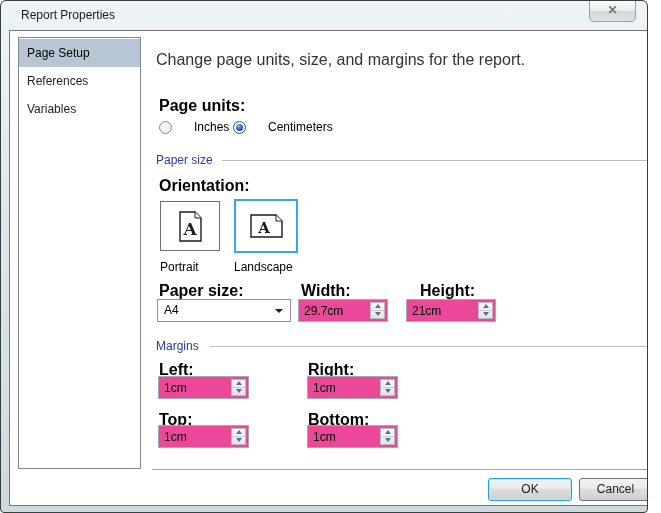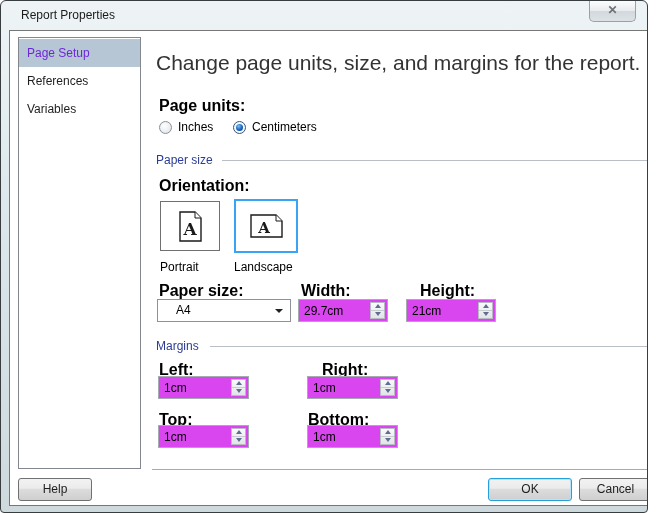--- a/index.html
+++ b/index.html
@@ -22,53 +22,53 @@
   .client {
     position:absolute; left:8px; top:29px; width:644px; height:476px;
     background:#ffffff; border:1px solid #767676;
   }
   
   .sidebar {
     position:absolute; left:8px; top:6px; width:123px; height:432px;
     background:#ffffff; border:1px solid #828790; padding-top:1px;
   }
   .side-item { height:28px; line-height:28px; padding-left:8px; font-size:12px; color:#1e1e1e; cursor:default; }
-  .side-item.selected { background:#b7c6d5; color:#6d28d9; }
-  
-  .heading { position:absolute; left:146px; top:20px; font-size:21px; color:#333333; }
+  .side-item.selected { background:#b7c6d5; color:#000000; }
+  
+  .heading { position:absolute; left:146px; top:20px; font-size:16px; color:#333333; }
   .lbl { position:absolute; font-size:16px; font-weight:bold; color:#000000; white-space:nowrap; }
   .group-title { position:absolute; font-size:12px; color:#2b3c97; white-space:nowrap; }
   .group-line { position:absolute; height:1px; background:#b9bfc4; }
   
   .radio-row { position:absolute; left:149px; top:89px; height:16px; }
-  .radio-opt { position:absolute; top:0; display:flex; align-items:center; cursor:default; }
+  .radio-opt { position:absolute; top:0; display:flex; align-items:center; cursor:default;gap:16px; }
   .radio {
     width:13px; height:13px; border-radius:50%;
     border:1px solid #8a9097;
     background:radial-gradient(circle at 40% 35%, #ffffff 0%, #e4e8eb 80%);
     position:relative; flex:0 0 auto;
   }
   .radio.sel { border-color:#39556e; background:#f4f8fb; }
   .radio.sel::after {
     content:""; position:absolute; left:2px; top:2px; width:7px; height:7px; border-radius:50%;
     background:radial-gradient(circle at 38% 32%, #7ec1f0 0%, #1563c5 55%, #0b3e86 100%);
   }
   .radio-label { font-size:12px; color:#000; margin-left:6px; }
   
   .orient-btn { position:absolute; background:#ffffff; border:1px solid #707070; display:flex; align-items:center; justify-content:center; cursor:default; }
   .orient-btn.selected { border:2px solid #39a3f4; }
   .orient-label { position:absolute; font-size:12px; color:#000; }
   
   .combo {
     position:absolute; width:134px; height:23px; background:#fff; border:1px solid #8e9297;
-    font-size:12px; color:#000; line-height:21px; padding-left:18px; cursor:default;
+    font-size:12px; color:#000; line-height:21px; padding-left:6px; cursor:default;
   }
   .combo-arrow { position:absolute; right:7px; top:9px; width:0; height:0;
     border-left:4px solid transparent; border-right:4px solid transparent; border-top:4px solid #222; }
-  .field { position:absolute; width:90px; height:23px; background:#d946ef; border:1px solid #a5abb0; }
+  .field { position:absolute; width:90px; height:23px; background:#ec4899; border:1px solid #a5abb0; }
   .field input {
     position:absolute; left:0; top:0; width:calc(100% - 19px); height:100%;
     border:none; outline:none; font-family:"Liberation Sans", sans-serif;
     font-size:12px; color:#000; padding-left:5px; background:transparent;
   }
   .spin {
     position:absolute; right:2px; top:2px; bottom:2px; width:15px;
     border:1px solid #b8bcc2; background:linear-gradient(180deg,#f9fafb,#e2e5e8);
   }
   .spin-half { position:absolute; left:0; width:100%; height:50%; display:flex; align-items:center; justify-content:center; cursor:default; }
@@ -169,21 +169,21 @@
         <div class="spin-half spin-down">
             <span class="tri-down"></span>
           </div>
       </div>
     </div>
 
     <div class="group-title" style="left:146px; top:308px;">Margins</div>
     <div class="group-line" style="left:200px; top:315px; width:437px;"></div>
 
     <div class="lbl" style="left:149px; top:330px;">Left:</div>
-    <div class="lbl" style="left:312px; top:330px;text-align:center;">Right:</div>
+    <div class="lbl" style="left:298px; top:330px;text-align:center;">Right:</div>
 
     <div class="field" style="left:148px; top:345px; width:91px;">
       <input value="1cm" style="">
       <div class="spin">
         <div class="spin-half spin-up">
             <span class="tri-up"></span>
           </div>
         <div class="spin-half spin-down">
             <span class="tri-down"></span>
           </div>
@@ -221,17 +221,16 @@
         <div class="spin-half spin-up">
             <span class="tri-up"></span>
           </div>
         <div class="spin-half spin-down">
             <span class="tri-down"></span>
           </div>
       </div>
     </div>
 
     <div class="footer-sep"></div>
-    <div class="btn" style="left:8px; top:447px; width:74px;">Help</div>
     <div class="btn default" style="left:478px; top:447px; width:84px;">OK</div>
     <div class="btn" style="left:569px; top:447px; width:73px;">Cancel</div>
   </div>
 </div>
 
 </body></html>

